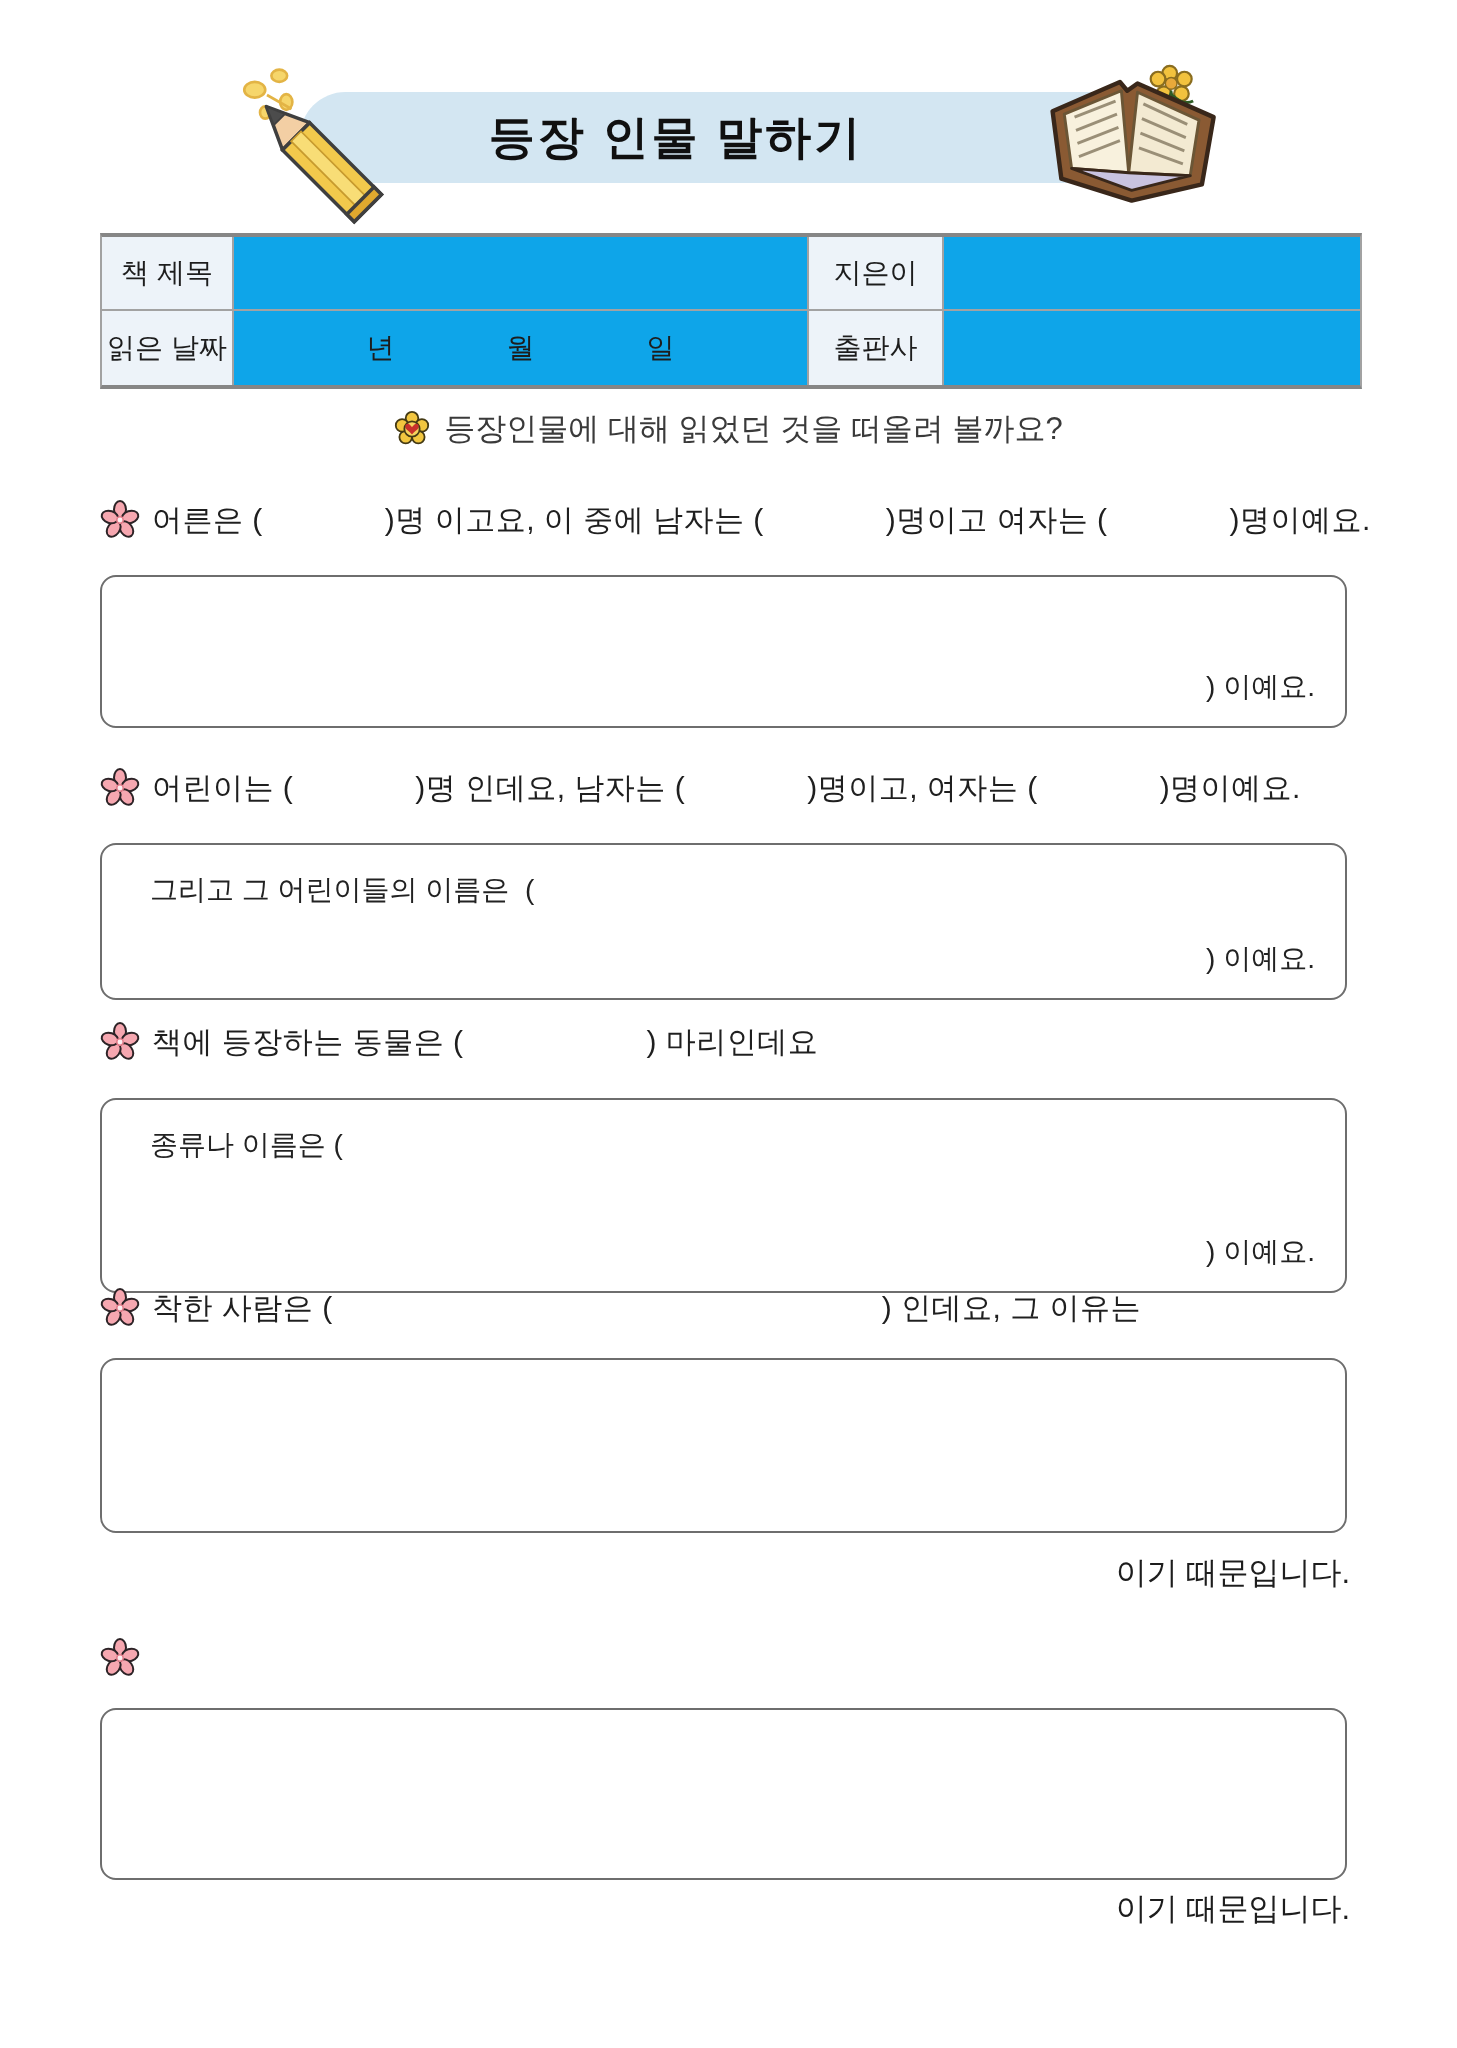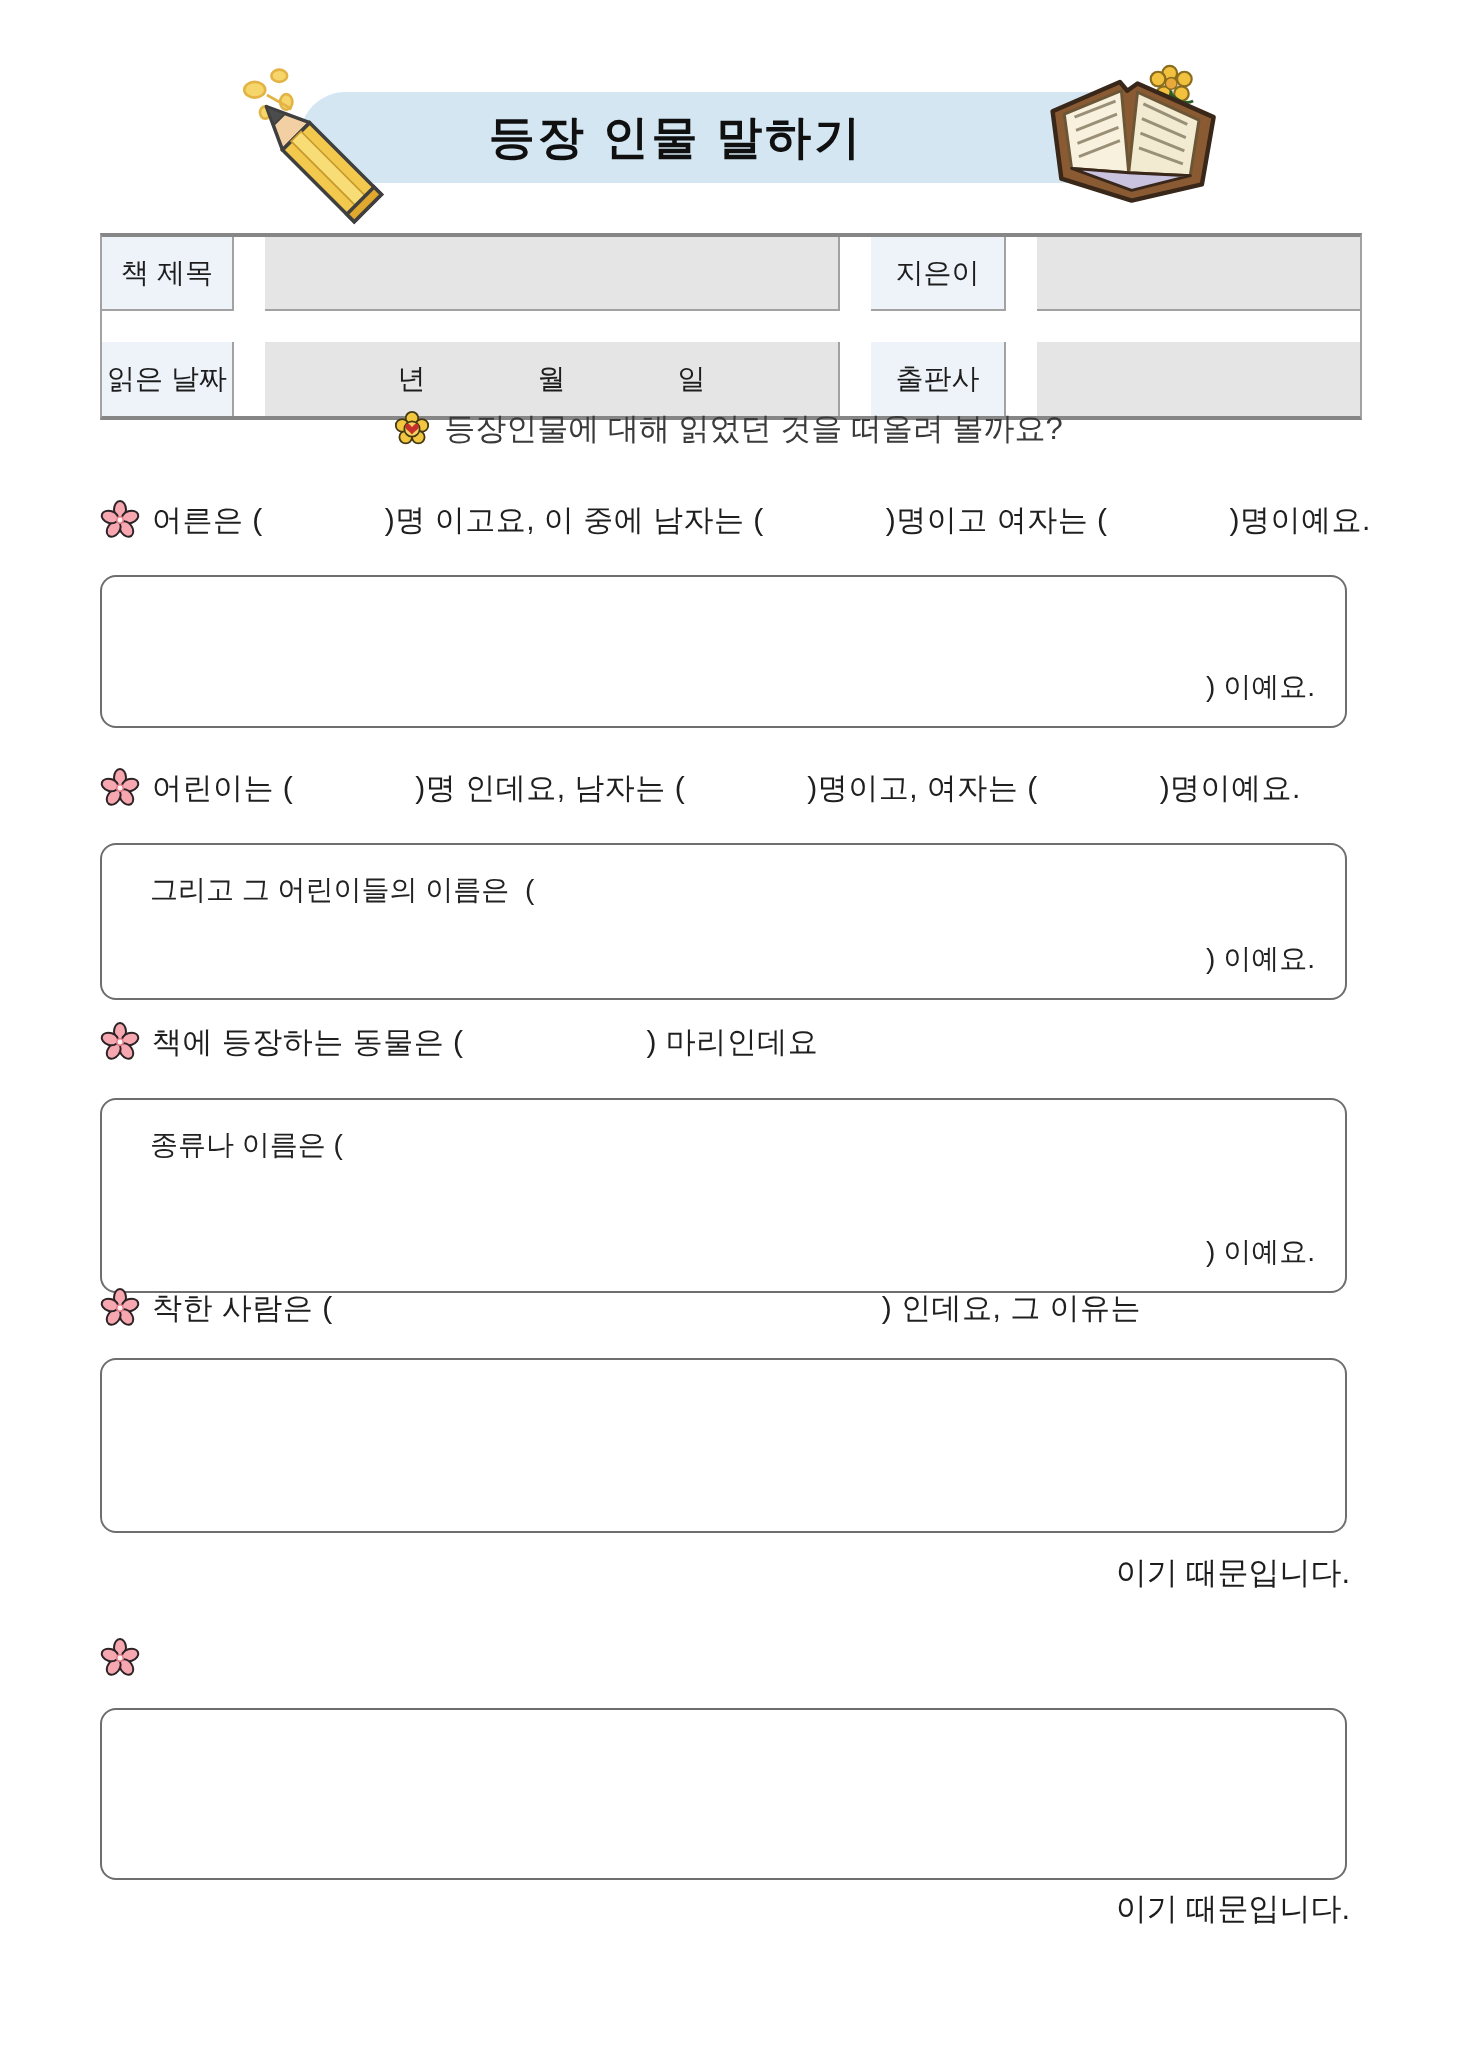--- a/index.html
+++ b/index.html
@@ -39,34 +39,33 @@
     position: absolute;
     left: 100px; top: 233px;
     width: 1262px;
     border-top: 4px solid #868686;
     border-bottom: 4px solid #868686;
     border-left: 2px solid #a2a2a2;
     border-right: 2px solid #a2a2a2;
     display: grid;
     grid-template-columns: 132px 575px 135px 1fr;
     grid-template-rows: 74px 74px;
-    gap: 31px;
   }
   .cell {
     border-right: 2px solid #a2a2a2;
     border-bottom: 2px solid #a2a2a2;
     display: flex; align-items: center; justify-content: center;
     font-size: 28px;
     color: #1d1d1d;
     white-space: pre;
   }
   .cell:nth-child(4n) { border-right: none; }
   .cell.last-row { border-bottom: none; }
   .cell.label { background: #edf3f9; }
-  .cell.value { background: #e5e5e5; }
+  .cell.value { background: #0ea5e9; }
 
   
   .prompt-row {
     position: absolute;
     left: 0; top: 408px; width: 100%;
     display: flex; align-items: center; justify-content: center;
     gap: 14px;
   }
   .prompt-text { font-size: 31px; color: #3a3a3a; white-space: nowrap; }
 

